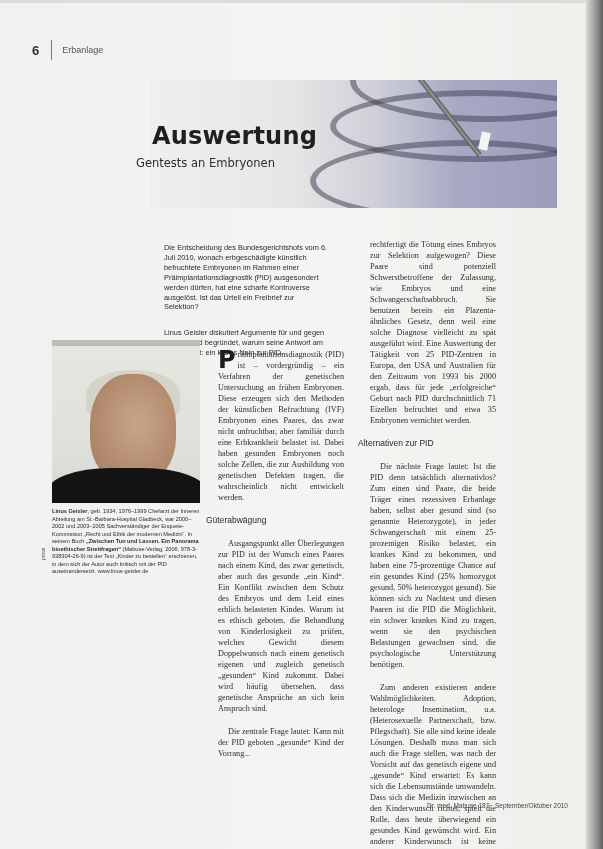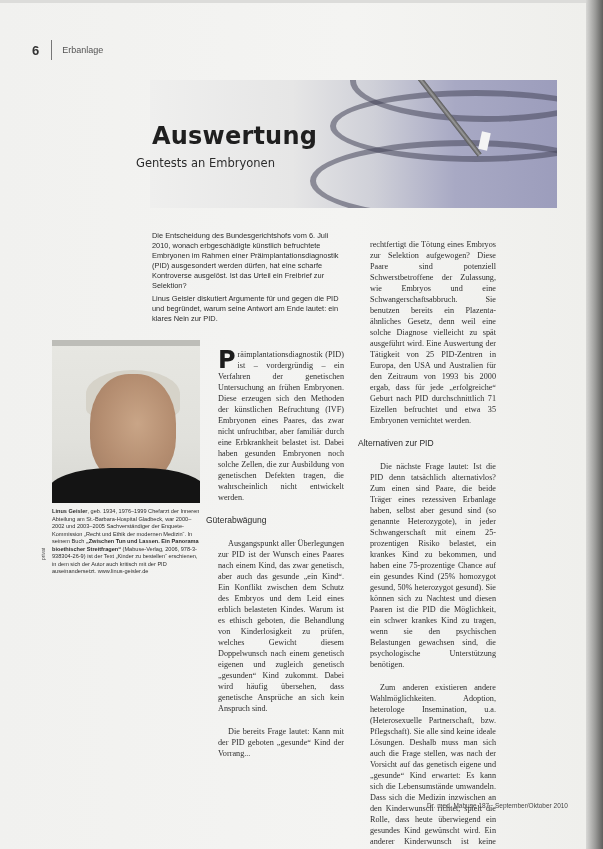--- a/index.html
+++ b/index.html
@@ -49,21 +49,21 @@
   }
   .subtitle {
     position: absolute; left: 136px; top: 156px;
     font-family: "DejaVu Sans", sans-serif; font-size: 11.5px; color: #2c2c2c;
   }
 
   .lead {
     position: absolute; left: 148px; top: 227px; width: 198px;
     font-family: "Liberation Sans", sans-serif; font-size: 7.4px; line-height: 9.9px; color: #2b2b2b;
   }
-  .lead p { margin: 4px; }
+  .lead p { margin: 16px; }
 
   .photo {
     position: absolute; left: 52px; top: 340px; width: 148px; height: 163px;
     background: linear-gradient(180deg, #e7e7e2 0%, #e1e1dc 60%, #d8d8d3 100%);
     overflow: hidden;
   }
   .photo-frame-top { position:absolute; left:0; top:0; width:100%; height:6px; background:#bdbdb8; }
   .photo-head {
     position: absolute; left: 38px; top: 34px; width: 86px; height: 110px;
     border-radius: 45% 45% 42% 42%;
@@ -153,21 +153,21 @@
     <p>
       <b>Linus Geisler</b><span>, geb. 1934, 1976–1999 Chefarzt der Inneren Abteilung am St.-Barbara-Hospital Gladbeck, war 2000–2002 und 2003–2005 Sachverständiger der Enquete-Kommission „Recht und Ethik der modernen Medizin“. In seinem Buch </span><b>„Zwischen Tun und Lassen. Ein Panorama bioethischer Streitfragen“</b><span> (Mabuse-Verlag, 2006, 978-3-938304-26-9) ist der Text „Kinder zu bestellen“ erschienen, in dem sich der Autor auch kritisch mit der PID auseinandersetzt.</span>
       <span>www.linus-geisler.de</span>
     </p>
   </div>
 
   <div class="col col-1">
     <p class="noindent"><span class="dropcap">P</span><span>räimplantationsdiagnostik (PID) ist – vordergründig – ein Verfahren der genetischen Untersuchung an frühen Embryonen. Diese erzeugen sich den Methoden der künstlichen Befruchtung (IVF) Embryonen eines Paares, das zwar nicht unfruchtbar, aber familiär durch eine Erbkrankheit belastet ist. Dabei haben gesunden Embryonen noch solche Zellen, die zur Ausbildung von genetischen Defekten tragen, die wahrscheinlich nicht entwickelt werden.</span></p>
     <h3>Güterabwägung</h3>
     <p>Ausgangspunkt aller Überlegungen zur PID ist der Wunsch eines Paares nach einem Kind, das zwar genetisch, aber auch das gesunde „ein Kind“. Ein Konflikt zwischen dem Schutz des Embryos und dem Leid eines erblich belasteten Kindes. Warum ist es ethisch geboten, die Behandlung von Kinderlosigkeit zu prüfen, welches Gewicht diesem Doppelwunsch nach einem genetisch eigenen und zugleich genetisch „gesunden“ Kind zukommt. Dabei wird häufig übersehen, dass genetische Ansprüche an sich kein Anspruch sind.</p>
-    <p>Die bereits Frage lautet: Kann mit der PID geboten „gesunde“ Kind der Vorrang...</p>
+    <p>Die zentrale Frage lautet: Kann mit der PID geboten „gesunde“ Kind der Vorrang...</p>
   </div>
 
   <div class="col col-2">
     <p class="noindent">rechtfertigt die Tötung eines Embryos zur Selektion aufgewogen? Diese Paare sind potenziell Schwerstbetroffene der Zulassung, wie Embryos und eine Schwangerschaftsabbruch. Sie benutzen bereits ein Plazenta-ähnliches Gesetz, denn weil eine solche Diagnose vielleicht zu spät ausgeführt wird. Eine Auswertung der Tätigkeit von 25 PID-Zentren in Europa, den USA und Australien für den Zeitraum von 1993 bis 2000 ergab, dass für jede „erfolgreiche“ Geburt nach PID durchschnittlich 71 Eizellen befruchtet und etwa 35 Embryonen vernichtet werden.</p>
     <h3>Alternativen zur PID</h3>
     <p>Die nächste Frage lautet: Ist die PID denn tatsächlich alternativlos? Zum einen sind Paare, die beide Träger eines rezessiven Erbanlage haben, selbst aber gesund sind (so genannte Heterozygote), in jeder Schwangerschaft mit einem 25-prozentigen Risiko belastet, ein krankes Kind zu bekommen, und haben eine 75-prozentige Chance auf ein gesundes Kind (25% homozygot gesund, 50% heterozygot gesund). Sie können sich zu Nachtest und diesen Paaren ist die PID die Möglichkeit, ein schwer krankes Kind zu tragen, wenn sie den psychischen Belastungen gewachsen sind, die psychologische Unterstützung benötigen.</p>
     <p>Zum anderen existieren andere Wahlmöglichkeiten. Adoption, heterologe Insemination, u.a. (Heterosexuelle Partnerschaft, bzw. Pflegschaft). Sie alle sind keine ideale Lösungen. Deshalb muss man sich auch die Frage stellen, was nach der Vorsicht auf das genetisch eigene und „gesunde“ Kind erwartet: Es kann sich die Lebensumstände umwandeln. Dass sich die Medizin inzwischen an den Kinderwunsch richtet, spielt die Rolle, dass heute überwiegend ein gesundes Kind gewünscht wird. Ein anderer Kinderwunsch ist keine Lösung, der Wunsch nach einem Kind so hat Kinder, der nicht zu lebendigen Krankheiten bedeuten. Beim Wunsch um ein Kind, an das ein Paar sich geht, sollte nicht nur die Erkenntnis des Kindes verschieden sein, sondern auch der Respekt vor der Behinderung und Gewichtungen. Denn: Dann gehören die Würde der menschlichen Lebens.</p>
     <p>Beim Konflikt: ein behindertes Kind zu akzeptieren oder abzulehnen, lässt die PID nicht fragen, bei dem bestehende Kinder und die eine...</p>
   </div>
 

